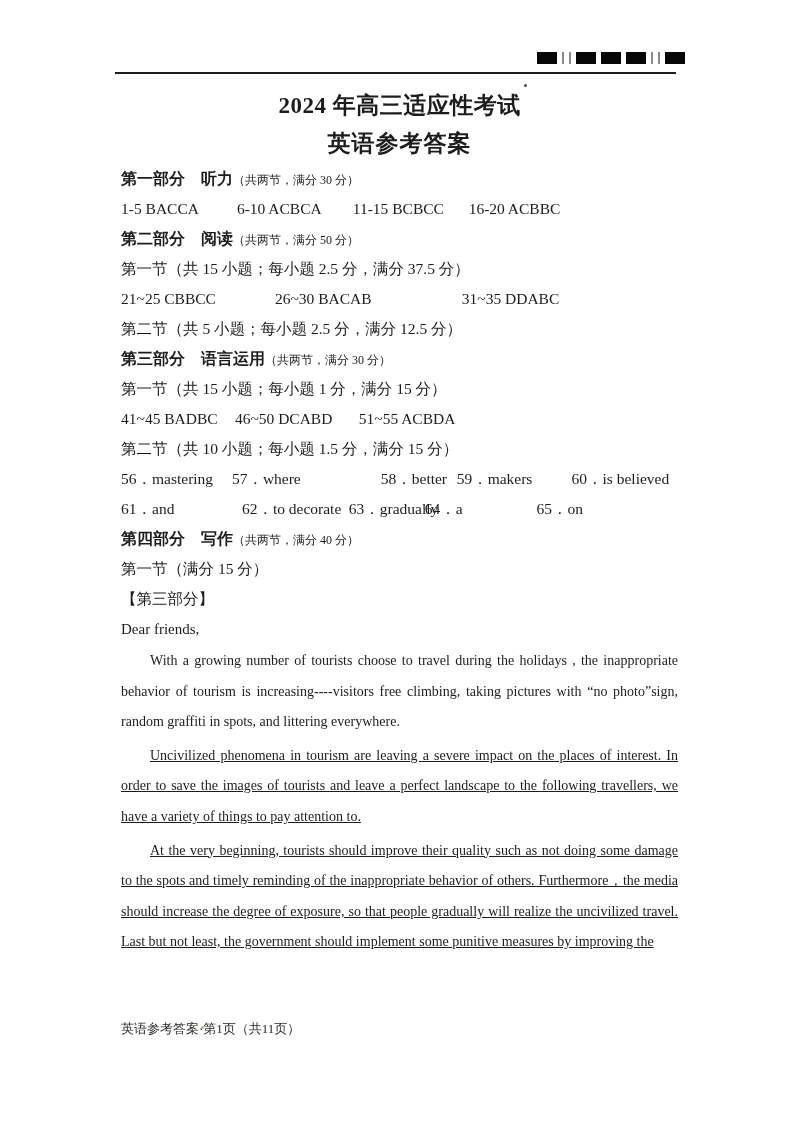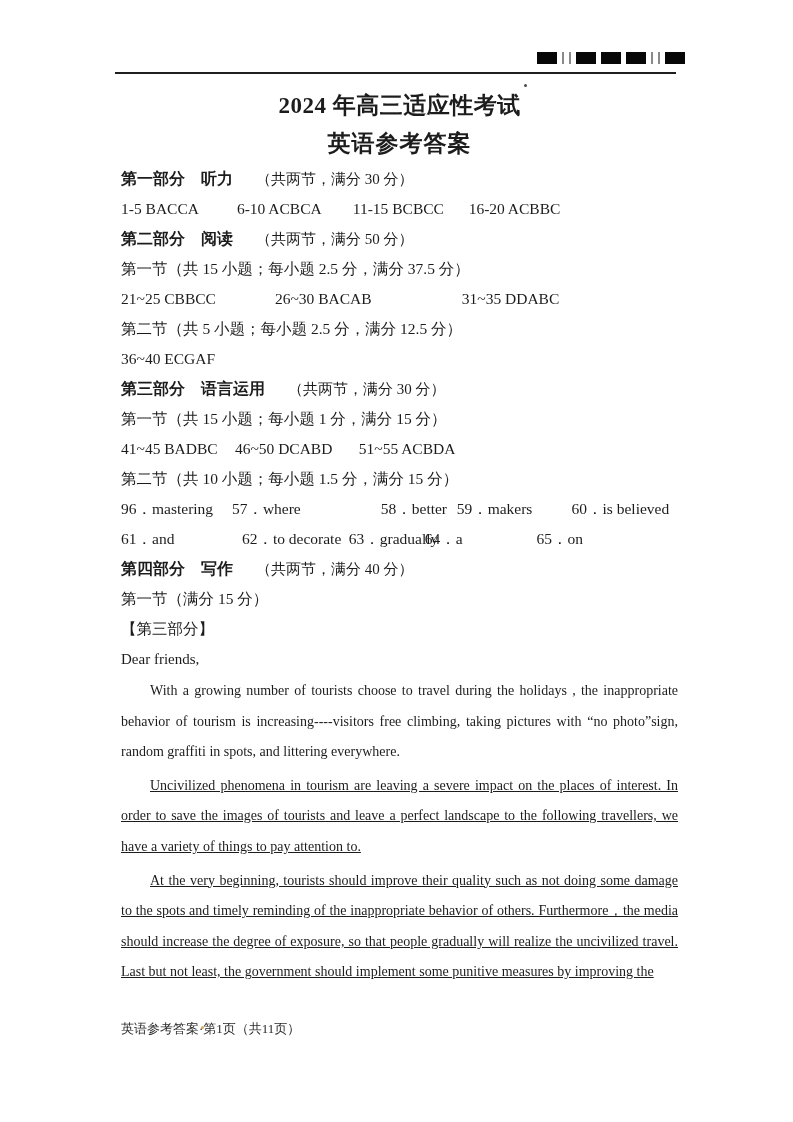--- a/index.html
+++ b/index.html
@@ -33,21 +33,21 @@
   .title1{
     font-size:23px;font-weight:700;line-height:34px;
     text-align:center;margin:6px 0 0;letter-spacing:.5px;
   }
   .title2{
     font-size:23px;font-weight:700;line-height:36px;
     text-align:center;margin:3px 0 2px;letter-spacing:1px;
   }
   .line{height:30px;line-height:30px;font-size:15.5px;white-space:nowrap;}
   .heading .hb{font-weight:700;font-size:16px;}
-  .heading .hn{font-size:15px;margin-left:23px;}
+  .heading .hn{font-size:12px;}
   .row span{display:inline-block;}
   .r-listen span:nth-child(1){width:112px;font-family:Liberation Serif, serif;}
   .r-listen span:nth-child(2){width:112px;}
   .r-listen span:nth-child(3){width:112px;}
   .r-read1 span:nth-child(1){width:150px;}
   .r-read1 span:nth-child(2){width:183px;}
   .r-lang1 span:nth-child(1){width:110px;}
   .r-lang1 span:nth-child(2){width:120px;}
   .r-words1 span:nth-child(1){width:107px;}
   .r-words1 span:nth-child(2){width:113px;}
@@ -108,36 +108,33 @@
     <div class="line heading">
       <span class="hb">第二部分　阅读</span><span class="hn">（共两节，满分 50 分）</span>
     </div>
     <div class="line">第一节（共 15 小题；每小题 2.5 分，满分 37.5 分）</div>
     <div class="line row r-read1">
       <span>21~25 CBBCC</span>
       <span>26~30 BACAB</span>
       <span>31~35 DDABC</span>
     </div>
     <div class="line">第二节（共 5 小题；每小题 2.5 分，满分 12.5 分）</div>
-    <div class="line row">
-      <span>36~40 ECGAF</span>
-    </div>
 
     <div class="line heading">
       <span class="hb">第三部分　语言运用</span><span class="hn">（共两节，满分 30 分）</span>
     </div>
     <div class="line">第一节（共 15 小题；每小题 1 分，满分 15 分）</div>
     <div class="line row r-lang1">
       <span>41~45 BADBC</span>
       <span>46~50 DCABD</span>
       <span>51~55 ACBDA</span>
     </div>
     <div class="line">第二节（共 10 小题；每小题 1.5 分，满分 15 分）</div>
     <div class="line row r-words1">
-      <span>96．mastering</span>
+      <span>56．mastering</span>
       <span>57．where</span>
       <span>58．better</span>
       <span>59．makers</span>
       <span>60．is believed</span>
     </div>
     <div class="line row r-words2">
       <span>61．and</span>
       <span>62．to decorate</span>
       <span>63．gradually</span>
       <span>64．a</span>

